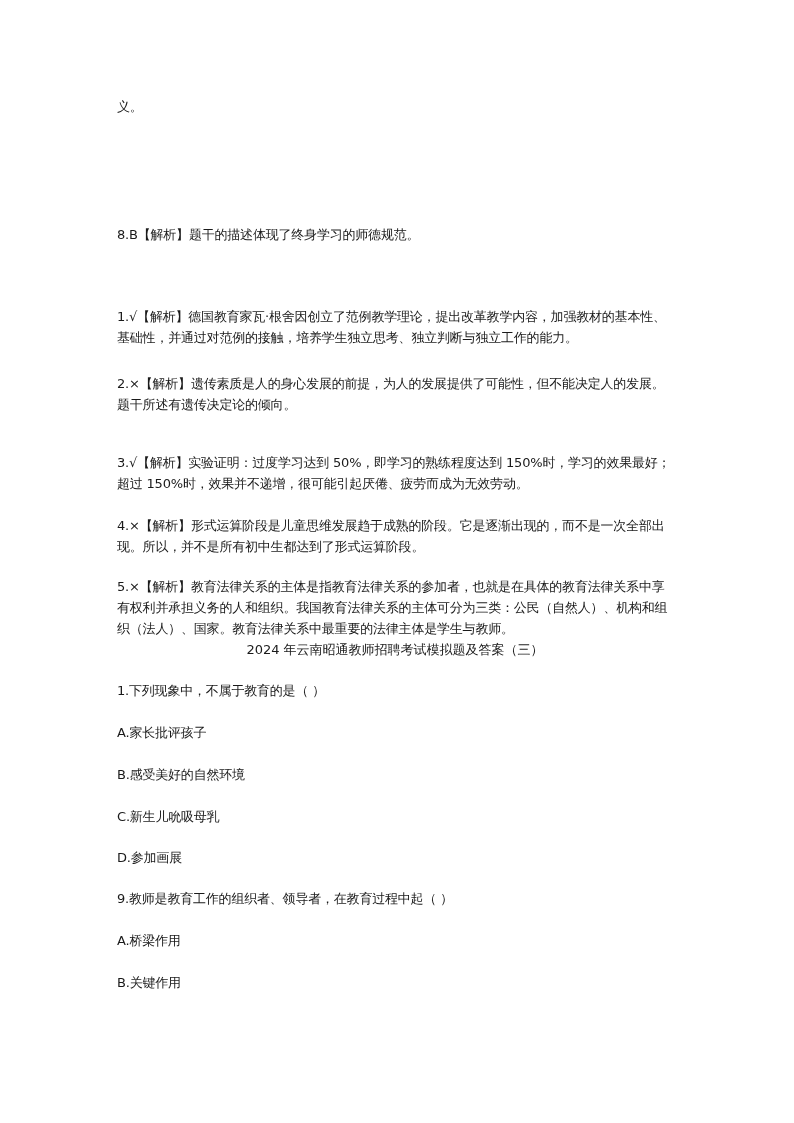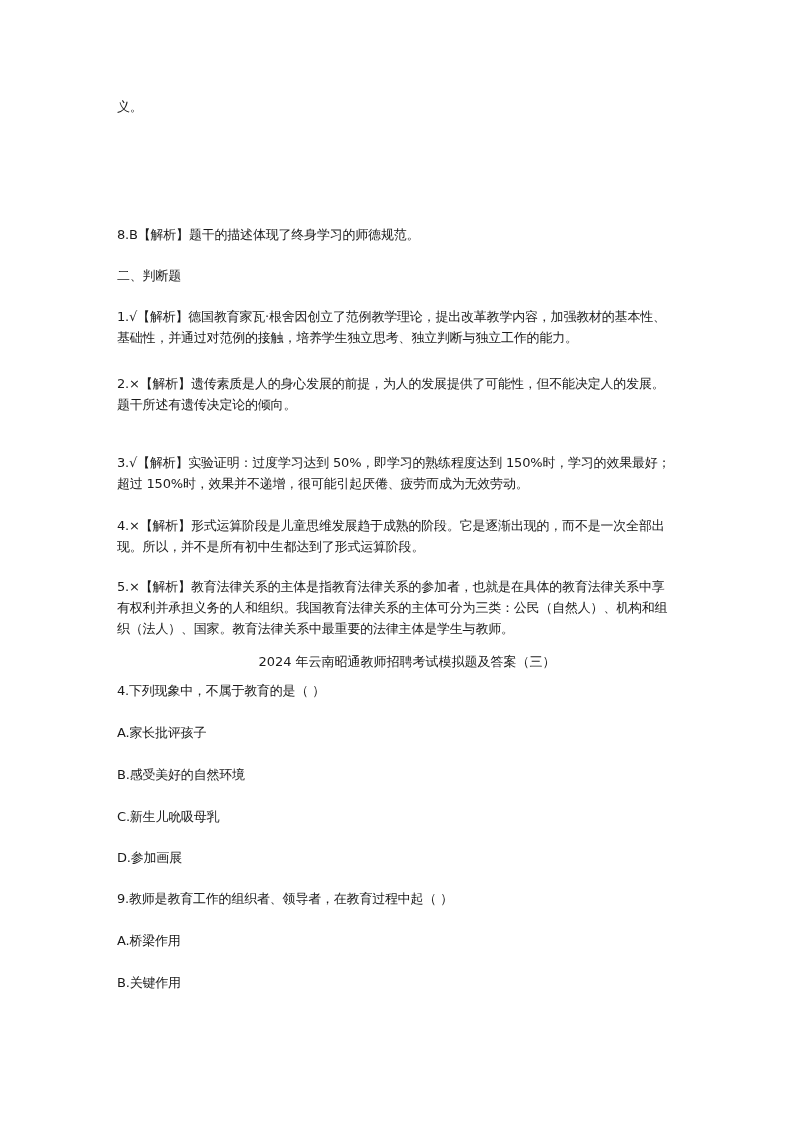--- a/index.html
+++ b/index.html
@@ -1,35 +1,34 @@
 <!DOCTYPE html>
 <html><head>
   <meta charset="utf-8">
   <style>
     html, body { margin: 0; padding: 0; background: #ffffff; }
     body { width: 794px; height: 1123px; position: relative; overflow: hidden;
       font-family: "DejaVu Sans", "Liberation Sans", sans-serif; color: #1a1a1a; }
     .page { position: absolute; left: 0; top: 0; width: 794px; height: 1123px; background: #fff; }
     .p { position: absolute; left: 117px; width: 556px; font-size: 13px; line-height: 21px; margin: 0; letter-spacing: -0.2px; }
-    .title { position: absolute; left: 117px; width: 556px; text-align: center; font-size: 13px; line-height: 21px; margin: 12px; }
+    .title { position: absolute; left: 117px; width: 556px; text-align: center; font-size: 13px; line-height: 21px; margin: 0; }
   </style>
 </head>
 <body>
 
 <div class="page">
   <p class="p" style="top:96px">义。</p>
   <p class="p" style="top:224px">8.B【解析】题干的描述体现了终身学习的师德规范。</p>
-  <p class="p" style="top:265px">二、判断题</p>
   <p class="p" style="top:306px">1.√【解析】德国教育家瓦·根舍因创立了范例教学理论，提出改革教学内容，加强教材的基本性、基础性，并通过对范例的接触，培养学生独立思考、独立判断与独立工作的能力。</p>
   <p class="p" style="top:373px">2.×【解析】遗传素质是人的身心发展的前提，为人的发展提供了可能性，但不能决定人的发展。题干所述有遗传决定论的倾向。</p>
   <p class="p" style="top:452px">3.√【解析】实验证明：过度学习达到 50%，即学习的熟练程度达到 150%时，学习的效果最好；超过 150%时，效果并不递增，很可能引起厌倦、疲劳而成为无效劳动。</p>
   <p class="p" style="top:515px">4.×【解析】形式运算阶段是儿童思维发展趋于成熟的阶段。它是逐渐出现的，而不是一次全部出现。所以，并不是所有初中生都达到了形式运算阶段。</p>
   <p class="p" style="top:576px">5.×【解析】教育法律关系的主体是指教育法律关系的参加者，也就是在具体的教育法律关系中享有权利并承担义务的人和组织。我国教育法律关系的主体可分为三类：公民（自然人）、机构和组织（法人）、国家。教育法律关系中最重要的法律主体是学生与教师。</p>
   <p class="title" style="top:639px">2024 年云南昭通教师招聘考试模拟题及答案（三）</p>
-  <p class="p" style="top:680px">4.下列现象中，不属于教育的是（    ）</p>
+  <p class="p" style="top:680px">1.下列现象中，不属于教育的是（    ）</p>
   <p class="p" style="top:722px">A.家长批评孩子</p>
   <p class="p" style="top:764px">B.感受美好的自然环境</p>
   <p class="p" style="top:806px">C.新生儿吮吸母乳</p>
   <p class="p" style="top:847px">D.参加画展</p>
   <p class="p" style="top:888px">9.教师是教育工作的组织者、领导者，在教育过程中起（    ）</p>
   <p class="p" style="top:930px">A.桥梁作用</p>
   <p class="p" style="top:972px">B.关键作用</p>
 </div>
 
 </body></html>

